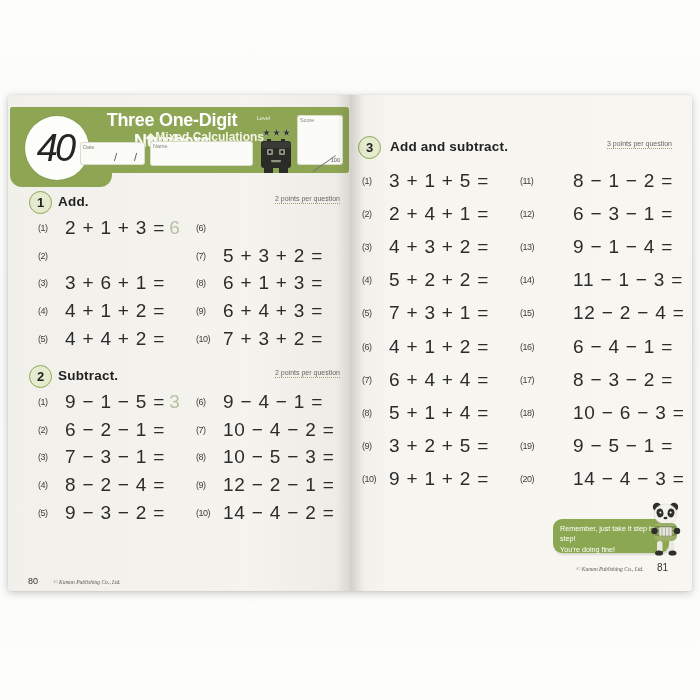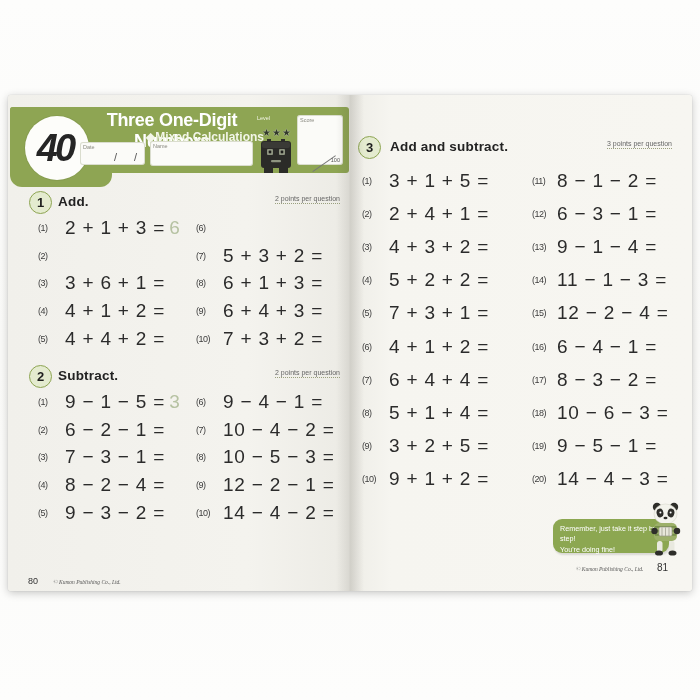--- a/index.html
+++ b/index.html
@@ -11,21 +11,21 @@
   .page.left{left:0;background:linear-gradient(90deg,#f1f0eb 0%,#f4f3ee 70%,#ecebe5 99%);border-radius:3px 0 0 3px;}
   .page.right{left:342px;background:linear-gradient(90deg,#eeede7 0%,#f6f5f0 12%,#f7f6f1 100%);border-radius:0 3px 3px 0;}
   .fold{position:absolute;left:328px;top:0;width:28px;height:100%;
         background:linear-gradient(90deg,rgba(0,0,0,0) 0%,rgba(60,55,45,0.10) 45%,rgba(60,55,45,0.16) 52%,rgba(0,0,0,0) 100%);pointer-events:none;}
 
   
   .band{position:absolute;left:2px;top:12px;width:339px;height:66px;background:var(--green);border-radius:3px;}
   .band-tab{position:absolute;left:2px;top:12px;width:102px;height:80px;background:var(--green);border-radius:3px 0 12px 12px;}
   .lesson-circle{position:absolute;left:17px;top:21px;width:64px;height:64px;border-radius:50%;background:#fdfdfa;
                  display:flex;align-items:center;justify-content:center;box-shadow:0 0 0 1px rgba(0,0,0,0.05);}
-  .lesson-circle span{font-size:38px;font-weight:bold;font-style:italic;color:#252525;letter-spacing:-3px;transform:translateX(-2px);}
+  .lesson-circle span{font-size:38px;font-weight:normal;font-style:italic;color:#252525;letter-spacing:-3px;transform:translateX(-2px);}
   .ws-title{position:absolute;left:66px;top:15px;width:196px;text-align:center;color:#ffffff;font-size:18px;font-weight:bold;letter-spacing:-0.3px;}
   .ws-subtitle{position:absolute;left:76px;top:35px;width:180px;text-align:right;color:#f3f6e8;font-size:12px;font-weight:bold;}
   .hbox{position:absolute;background:#fbfbf8;border-radius:3px;box-shadow:inset 0 0 0 1px rgba(120,130,80,0.25);}
   .boxlabel{position:absolute;left:3px;top:2px;font-size:5.5px;color:#8a8a80;}
   .date-box{left:72px;top:47px;width:65px;height:23px;}
   .slash{position:absolute;bottom:2px;font-size:11px;color:#555;}
   .slash.s1{right:28px;} .slash.s2{right:8px;}
   .name-box{left:142px;top:46px;width:103px;height:25px;}
   .level-blk{position:absolute;left:247px;top:21px;width:44px;text-align:center;line-height:1;}
   .level-label{display:block;font-size:5.5px;color:#f2f5e6;margin-bottom:1px;text-align:left;padding-left:2px;}
@@ -51,21 +51,21 @@
   .probs{position:absolute;}
   .prob{display:flex;align-items:center;}
   .page.left .prob{height:27.8px;}
   .page.right .prob{height:33.2px;}
   .pnum{flex:none;width:27px;font-size:9px;color:#3c3c3c;letter-spacing:-0.5px;}
   .pexpr{font-size:19px;color:#2b2b2b;letter-spacing:0.8px;white-space:nowrap;}
   .pans{font-size:19px;color:var(--ans);margin-left:4px;}
   .s1c1{left:30px;top:119px;} .s1c2{left:188px;top:119px;}
   .s2c1{left:30px;top:293px;} .s2c2{left:188px;top:293px;}
   .s3c1{left:12px;top:69px;}  .s3c2{left:170px;top:69px;}
-  .s3c2 .pnum{width:25px;margin-left:12px;}
+  .s3c2 .pnum{width:53px;}
 
   
   .footer{position:absolute;font-size:5px;color:#666;}
   .footer .copy{font-family:"Liberation Serif",serif;font-style:italic;font-size:5.5px;color:#555;}
   .footer-l{left:20px;top:481px;}
   .footer-l .pageno{font-size:9px;color:#333;margin-right:14px;}
   .footer-r{right:24px;top:467px;text-align:right;}
   .footer-r .pageno{font-size:10px;color:#333;margin-left:12px;}
 
   

